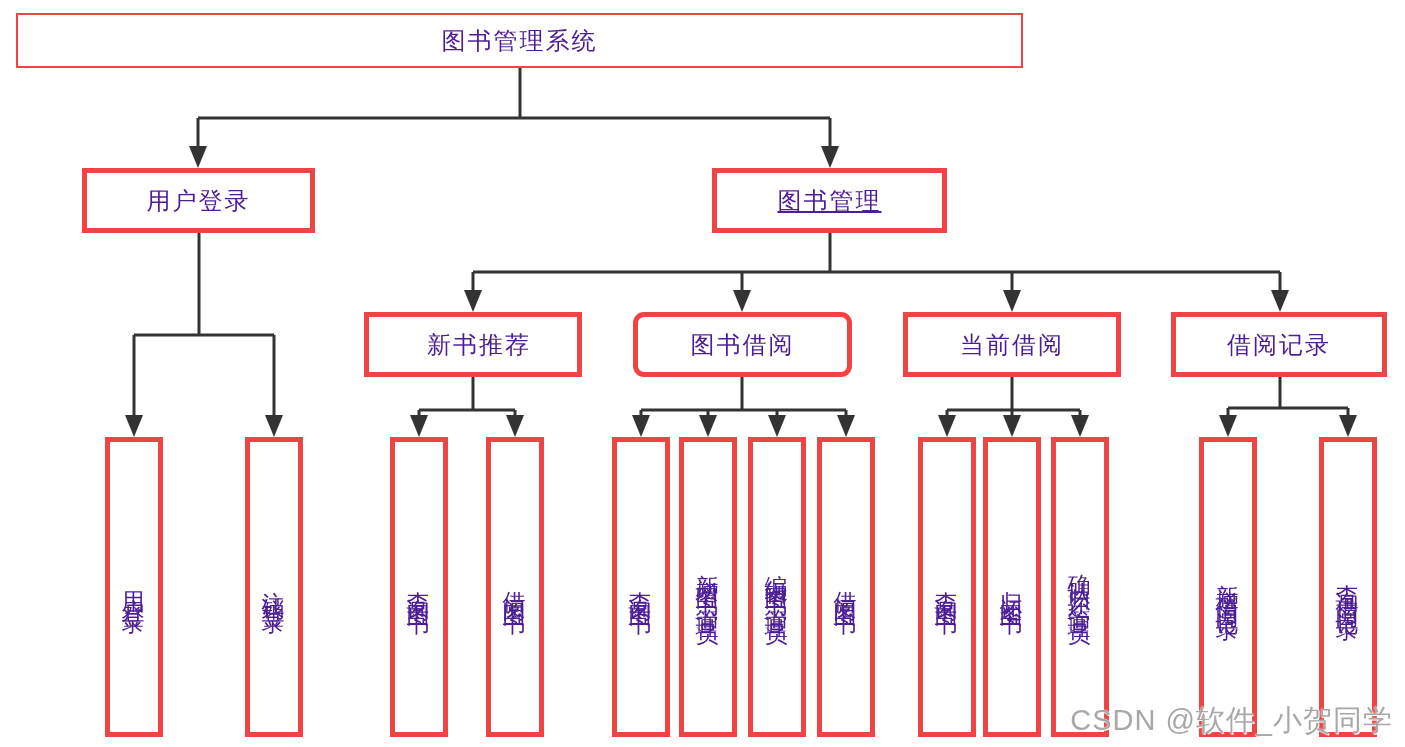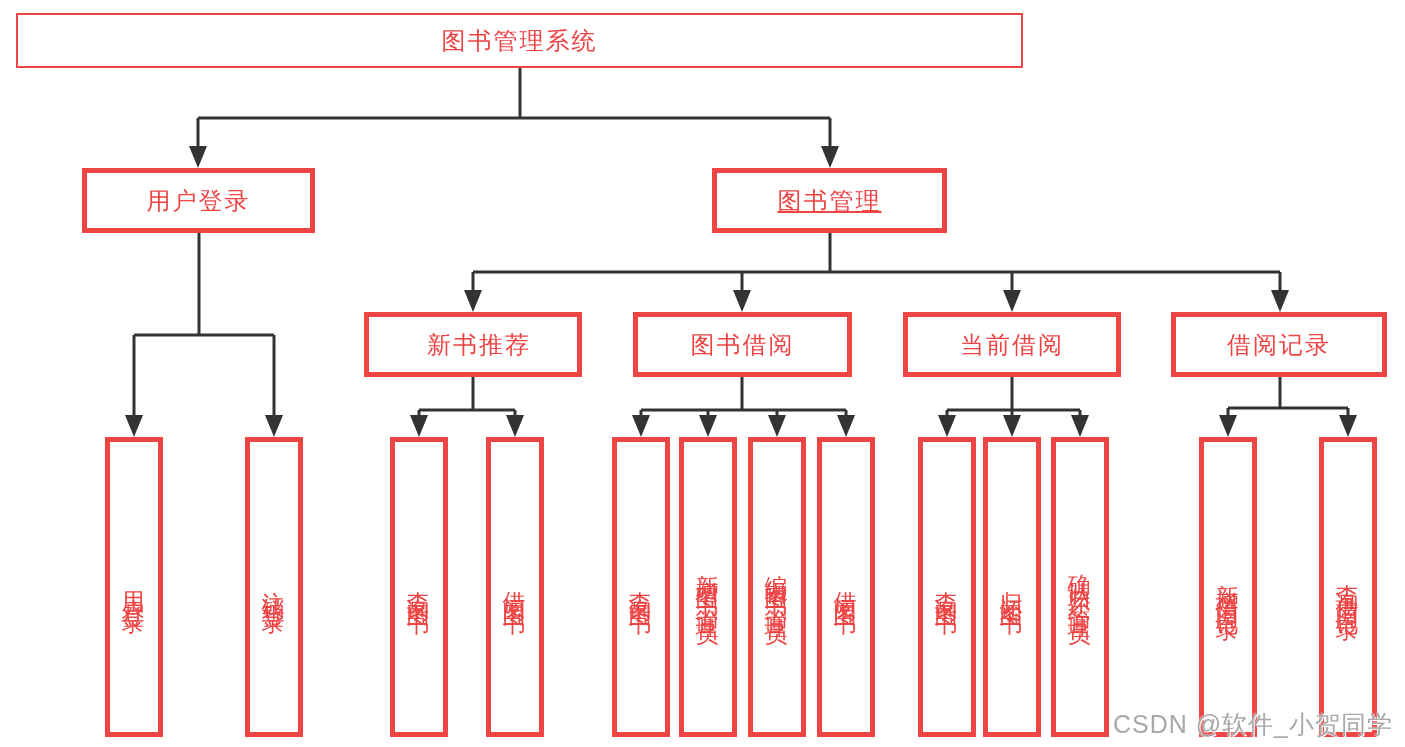--- a/index.html
+++ b/index.html
@@ -12,40 +12,40 @@
   }
   svg.connectors {
     position:absolute; left:0; top:0; width:1405px; height:747px;
     z-index:1;
   }
   .node {
     position:absolute;
     box-sizing:border-box;
     background:#ffffff;
     border:5px solid #ef4444;
-    color:#ef4444;
+    color:#4c1d95;
     display:flex;
     align-items:center;
     justify-content:center;
     z-index:2;
     white-space:nowrap;
   }
   .node.root { border-width:2px; font-size:24px; letter-spacing:2px; }
   .node.h { font-size:24px; letter-spacing:2px; }
   .node.v {
     writing-mode:vertical-rl;
     text-orientation:mixed;
     font-size:23px;
     letter-spacing:7px;
     white-space:normal;
   }
   .watermark {
     position:absolute;
     right:12px; bottom:6px;
-    font-size:25px;
+    font-size:29px;
     letter-spacing:1px;
     color:#a8a8a8;
     text-shadow:0 0 2px #ffffff, 1px 1px 0 #ffffff;
     z-index:3;
   }
 </style>
 </head>
 <body>
 
 <div class="stage">
@@ -122,21 +122,21 @@
       <polygon points="1339,415 1357,415 1348,437"></polygon>
     </g>
   </svg>
 
   <div class="node root h" style="left:16px; top:13px; width:1007px; height:55px;">图书管理系统</div>
 
   <div class="node h" style="left:82px; top:168px; width:233px; height:65px;">用户登录</div>
   <div class="node h" style="left:712px; top:168px; width:235px; height:65px;text-decoration:underline;">图书管理</div>
 
   <div class="node h" style="left:364px; top:312px; width:218px; height:65px;padding-left:12px;">新书推荐</div>
-  <div class="node h" style="left:633px; top:312px; width:219px; height:65px;">图书借阅</div>
+  <div class="node h" style="left:633px; top:312px; width:219px; height:65px;border-radius:11px;">图书借阅</div>
   <div class="node h" style="left:1171px; top:312px; width:216px; height:65px;">借阅记录</div>
   <div class="node h" style="left:903px; top:312px; width:218px; height:65px;">当前借阅</div>
 
   <div class="node v" style="left:105px; top:437px; width:58px; height:300px;">用户登录</div>
   <div class="node v" style="left:245px; top:437px; width:58px; height:300px;">注销登录</div>
 
   <div class="node v" style="left:390px; top:437px; width:58px; height:300px;">查询图书</div>
   <div class="node v" style="left:486px; top:437px; width:58px; height:300px;">借阅图书</div>
 
   <div class="node v" style="left:612px; top:437px; width:58px; height:300px;">查询图书</div>

